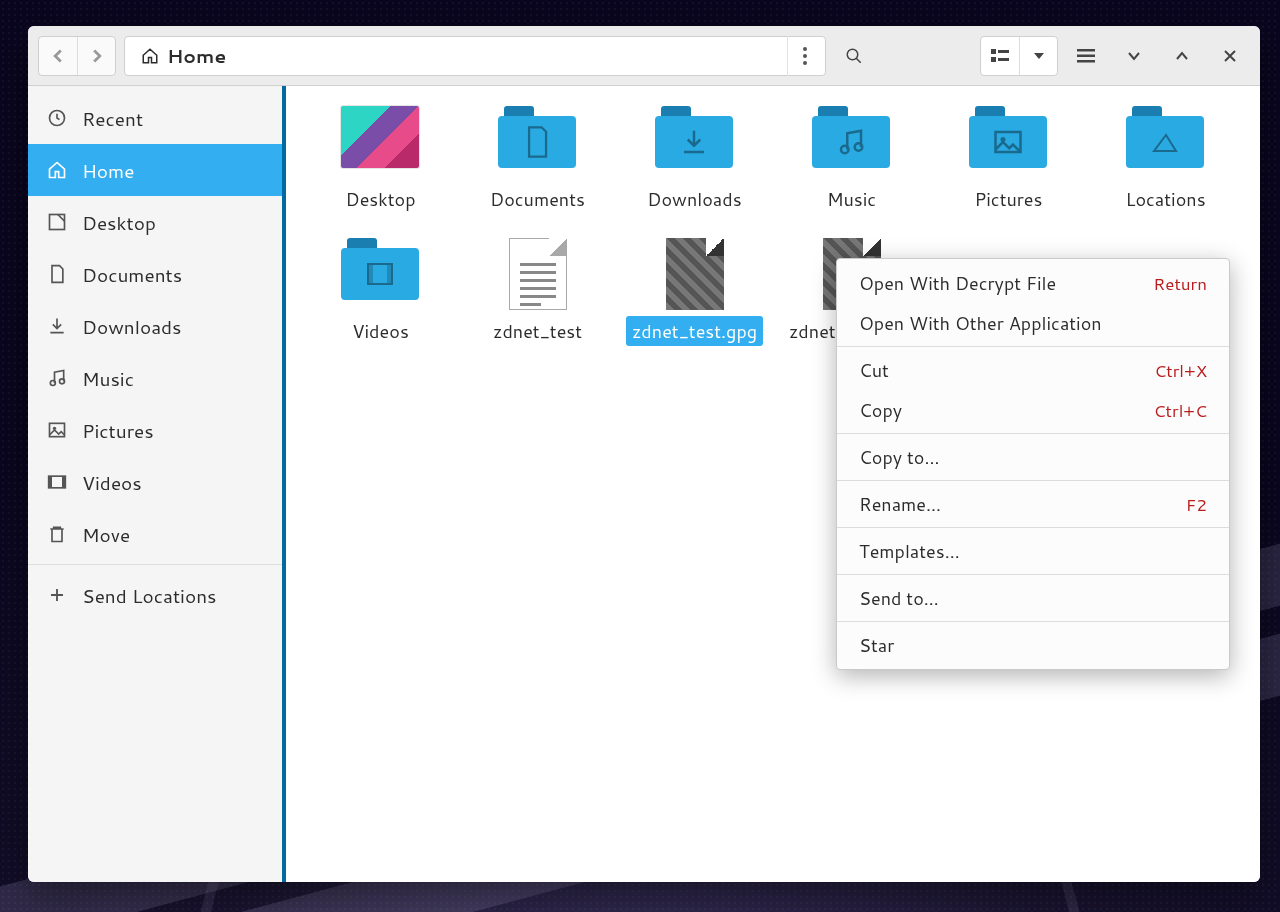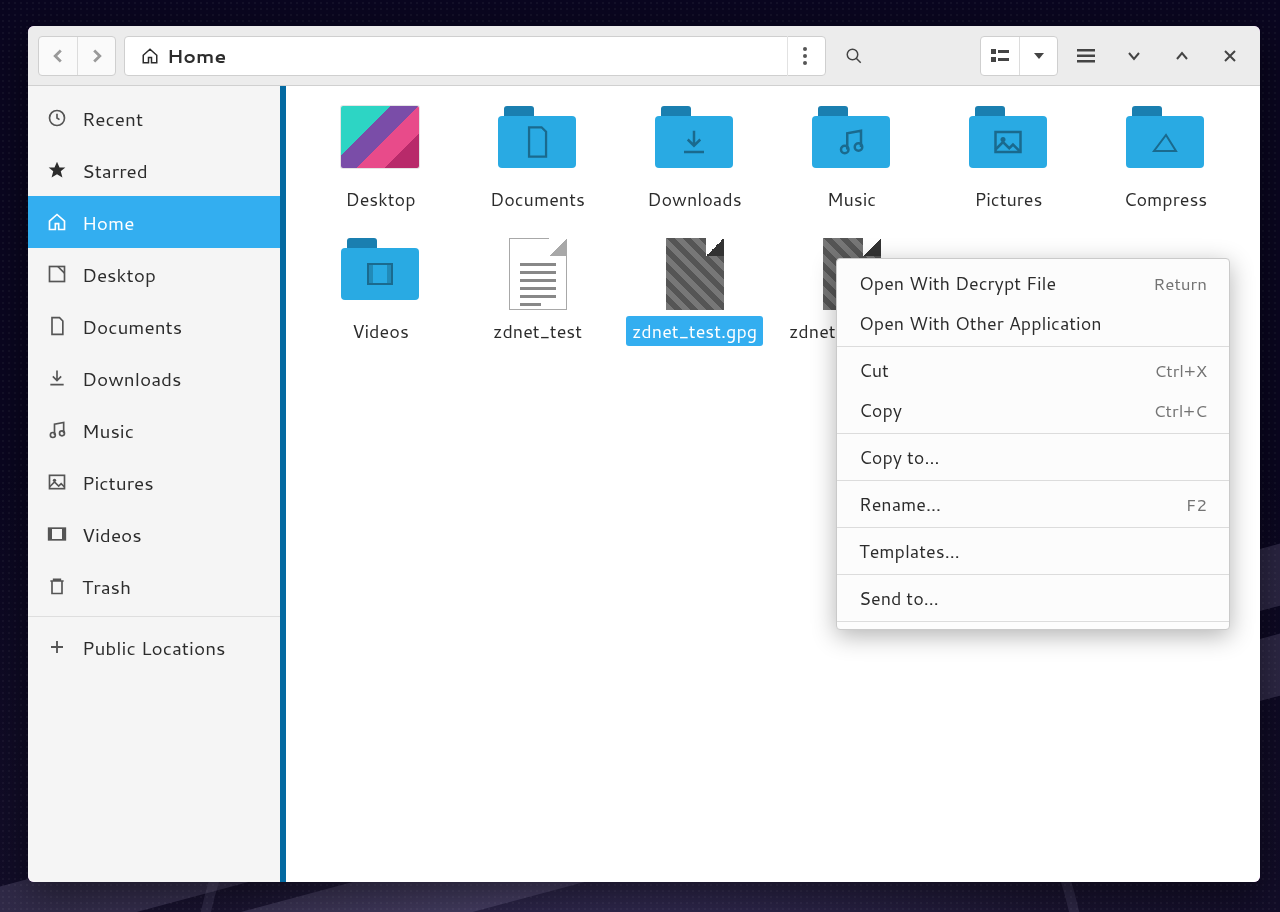--- a/index.html
+++ b/index.html
@@ -31,21 +31,21 @@
   .btn + .btn { border-left:1px solid #dcdcdc; }
   .pathbar { flex:1; display:flex; align-items:center; height:40px; border:1px solid #cfcfcf; border-radius:4px; background:#fff; padding:0 4px; }
   .pathcrumb { display:flex; align-items:center; gap:8px; padding:0 12px; height:34px; font-size:19px; font-weight:600; color:#2c2c2c; }
   .more-btn { width:34px; height:40px; display:flex; align-items:center; justify-content:center; border-left:1px solid #e2e2e2; margin-left:auto; }
   .tb-icon { width:40px; height:40px; display:flex; align-items:center; justify-content:center; cursor:pointer; border-radius:4px;}
   .view-split { display:flex; border:1px solid #cfcfcf; border-radius:4px; background:#fff; }
   .view-split div { width:38px; height:38px; display:flex; align-items:center; justify-content:center; }
   .view-split div + div { border-left:1px solid #dcdcdc; }
 
   .body { flex:1; display:flex; min-height:0; }
-  .sidebar { width:258px; background:#f5f5f5; border-right:6px solid #0369a1; display:flex; flex-direction:column; padding-top:6px; }
+  .sidebar { width:258px; background:#f5f5f5; border-right:4px solid #0369a1; display:flex; flex-direction:column; padding-top:6px; }
   .side-item { display:flex; align-items:center; gap:14px; padding:0 18px; height:52px; font-size:19px; color:#2c2c2c; cursor:pointer;}
   .side-item.active { background:#33aef0; color:#fff; }
   .side-item.active svg { stroke:#fff; fill:#fff; }
   .side-sep { height:1px; background:#dedede; margin:4px 0;}
   .side-icon { width:22px; height:22px; display:flex; align-items:center; justify-content:center; flex-shrink:0; color:#555;}
 
   .content { flex:1; background:#fff; padding:20px 24px; position:relative; }
   .grid { display:grid; grid-template-columns:repeat(6, 1fr); gap:24px 16px; }
   .item { display:flex; flex-direction:column; align-items:center; gap:8px; cursor:pointer; }
   .item .icon-box { width:80px; height:70px; position:relative; }
@@ -73,21 +73,21 @@
     background-size:16px 16px;}
   .encfile::before{content:""; position:absolute; right:0; top:0; width:18px; height:18px; background:linear-gradient(135deg,#fff 50%,#333 50%);}
 
   
   .ctx {
     position:absolute; left:836px; top:258px; width:394px;
     background:#fcfcfc; border:1px solid #cacaca; border-radius:4px;
     box-shadow:0 6px 24px rgba(0,0,0,0.3); padding:4px 0; z-index:50;
   }
   .ctx-item { display:flex; align-items:center; justify-content:space-between; padding:0 22px; height:40px; font-size:18px; color:#2c2c2c; cursor:pointer;gap:12px;}
-  .ctx-item .accel { color:#737373; font-size:17px;}
+  .ctx-item .accel { color:#b91c1c; font-size:17px;}
   .ctx-sep { height:1px; background:#dcdcdc; margin:3px 0; }
 
   svg { display:block; }
 </style>
 </head>
 <body>
 
 <div class="bg">
   <div class="stripe s1"></div>
   <div class="stripe s2"></div>
@@ -181,28 +181,20 @@
     <div class="sidebar">
       <div class="side-item">
         <span class="side-icon">
             <svg width="20" height="20" viewBox="0 0 24 24">
               <circle cx="12" cy="12" r="9" stroke="#555" stroke-width="2" fill="none"></circle>
               <path d="M12 7 V12 L15 14" stroke="#555" stroke-width="2" fill="none"></path>
             </svg>
           </span>
         <span>Recent</span>
       </div>
-      <div class="side-item">
-        <span class="side-icon">
-            <svg width="20" height="20" viewBox="0 0 24 24">
-              <path d="M12 2 L15 9 L22 9 L16.5 13.5 L18.5 21 L12 17 L5.5 21 L7.5 13.5 L2 9 L9 9 Z" fill="#2c2c2c"></path>
-            </svg>
-          </span>
-        <span>Starred</span>
-      </div>
       <div class="side-item active">
         <span class="side-icon">
             <svg width="20" height="20" viewBox="0 0 24 24">
               <path d="M3 11 L12 3 L21 11 V21 H14 V14 H10 V21 H3 Z" fill="none" stroke="#fff" stroke-width="2"></path>
             </svg>
           </span>
         <span>Home</span>
       </div>
       <div class="side-item">
         <span class="side-icon">
@@ -258,30 +250,30 @@
             </svg>
           </span>
         <span>Videos</span>
       </div>
       <div class="side-item">
         <span class="side-icon">
             <svg width="20" height="20" viewBox="0 0 24 24">
               <path d="M4 6 H20 M8 6 V4 H16 V6 M6 6 V21 H18 V6" stroke="#555" stroke-width="2" fill="none"></path>
             </svg>
           </span>
-        <span>Trash</span>
+        <span>Move</span>
       </div>
       <div class="side-sep"></div>
       <div class="side-item">
         <span class="side-icon">
             <svg width="18" height="18" viewBox="0 0 24 24">
               <path d="M12 4 V20 M4 12 H20" stroke="#555" stroke-width="2.5"></path>
             </svg>
           </span>
-        <span>Public Locations</span>
+        <span>Send Locations</span>
       </div>
     </div>
 
     <div class="content">
       <div class="grid">
 
         <div class="item">
           <div class="icon-box">
               <div class="desktop-thumb"></div>
             </div>
@@ -353,21 +345,21 @@
           <div class="icon-box">
               <div class="folder">
                 <div class="tab"></div>
                 <div class="body-f">
                   <svg class="glyph" width="30" height="26" viewBox="0 0 30 26">
                     <path d="M4 22 L26 22 L16 6 Z" stroke="currentColor" stroke-width="2" fill="none"></path>
                   </svg>
                 </div>
               </div>
             </div>
-          <span class="label">Compress</span>
+          <span class="label">Locations</span>
         </div>
 
         <div class="item">
           <div class="icon-box">
               <div class="folder">
                 <div class="tab"></div>
                 <div class="body-f">
                   <svg class="glyph" width="30" height="26" viewBox="0 0 30 26">
                     <rect x="3" y="3" width="24" height="20" stroke="currentColor" stroke-width="2" fill="none"></rect>
                     <rect x="3" y="3" width="5" height="20" fill="currentColor" opacity="0.5"></rect>
@@ -443,13 +435,16 @@
     </div>
   <div class="ctx-sep"></div>
   <div class="ctx-item">
       <span>Templates…</span>
     </div>
   <div class="ctx-sep"></div>
   <div class="ctx-item">
       <span>Send to…</span>
     </div>
   <div class="ctx-sep"></div>
+  <div class="ctx-item">
+      <span>Star</span>
+    </div>
 </div>
 
 </body></html>

